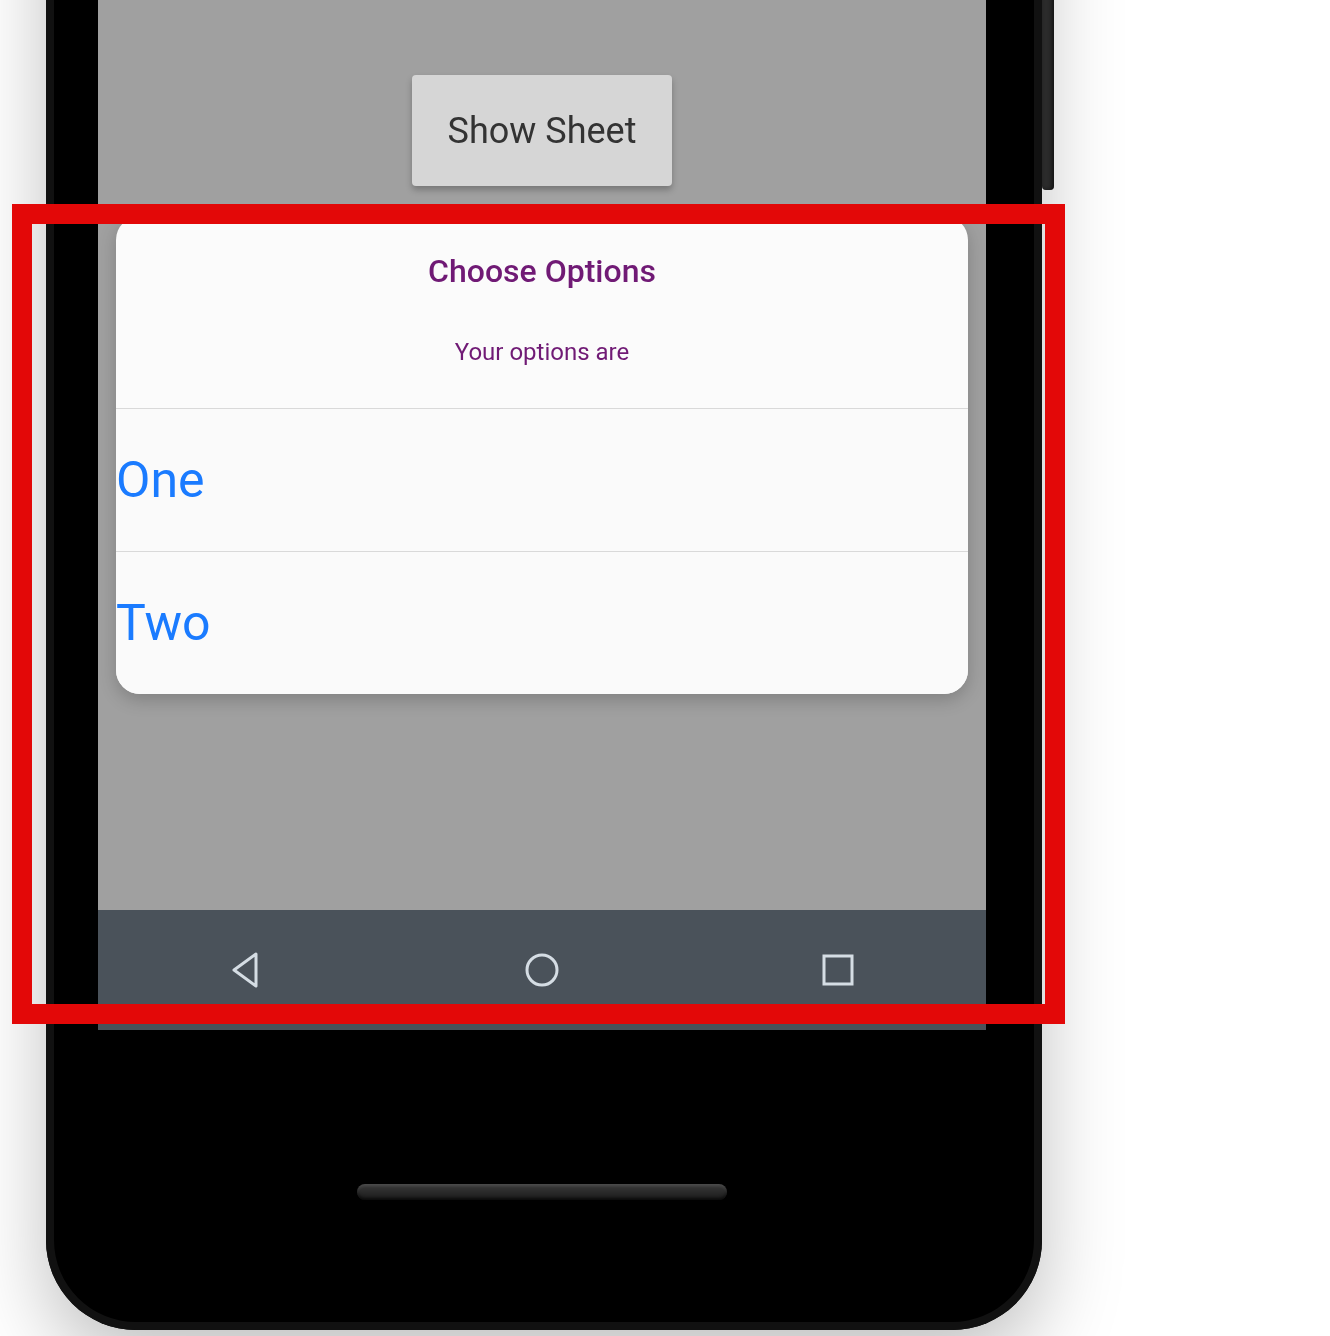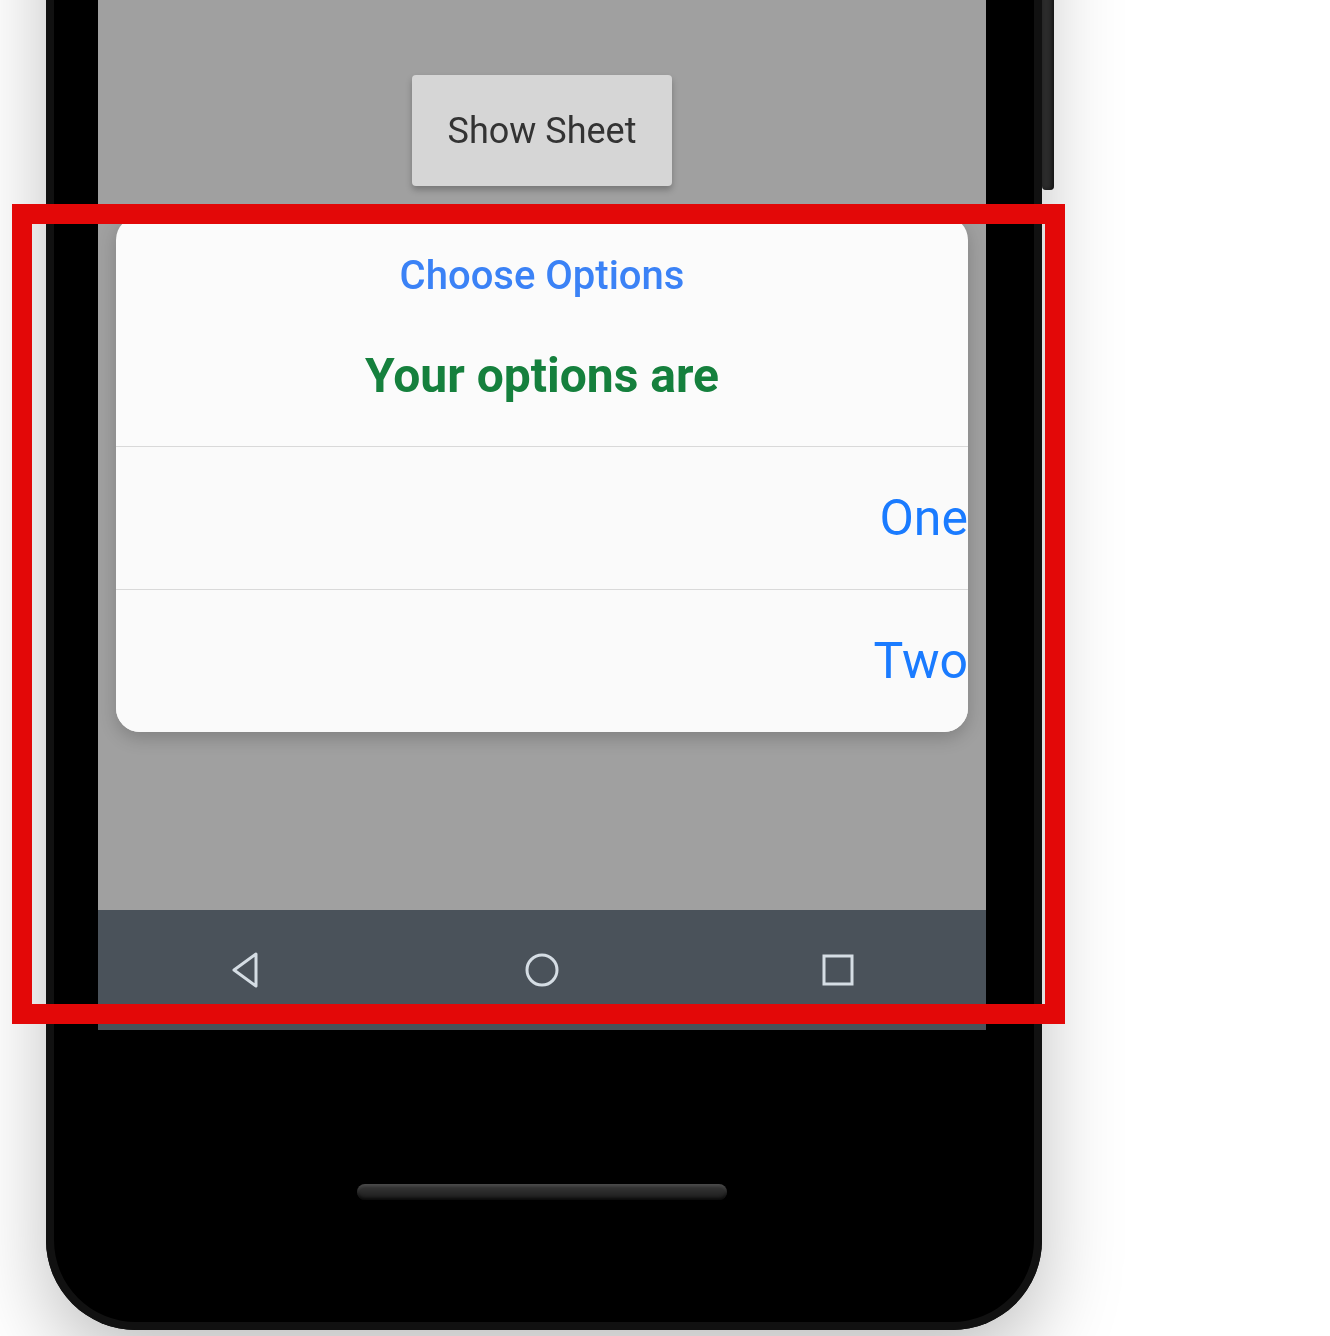--- a/index.html
+++ b/index.html
@@ -88,36 +88,36 @@
     background: #fbfbfb;
     border-radius: 24px;
     overflow: hidden;
     box-shadow: 0 6px 18px rgba(0,0,0,.2);
   }
   .sheet-header {
     padding: 36px 20px 42px;
     text-align: center;
   }
   .sheet-title {
-    font-size: 40px;
-    color: #3b82f6;
+    font-size: 32px;
+    color: #701a75;
     font-weight: 500;
     margin-bottom: 48px;
   }
   .sheet-subtitle {
-    font-size: 48px;
-    color: #15803d;
-    font-weight: 700;
+    font-size: 24px;
+    color: #701a75;
+    font-weight: 400;
   }
   .sheet-opt {
     border-top: 1px solid #d9d9d9;
     color: #1a7bff;
     font-size: 50px;
     font-weight: 400;
-    text-align: right;
+    text-align: left;
     padding: 42px 0;
     background: #fafafa;
   }
 
   
   .navbar {
     position: absolute;
     left: 0;
     right: 0;
     bottom: 0;

